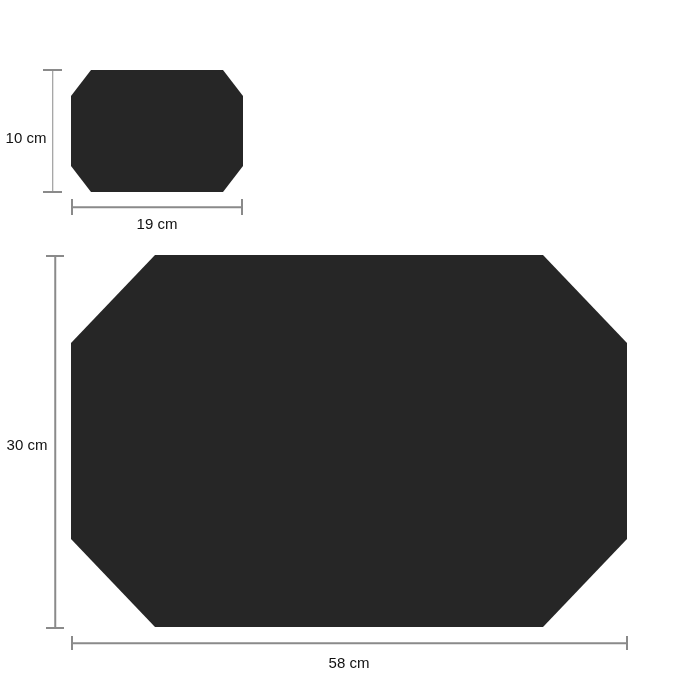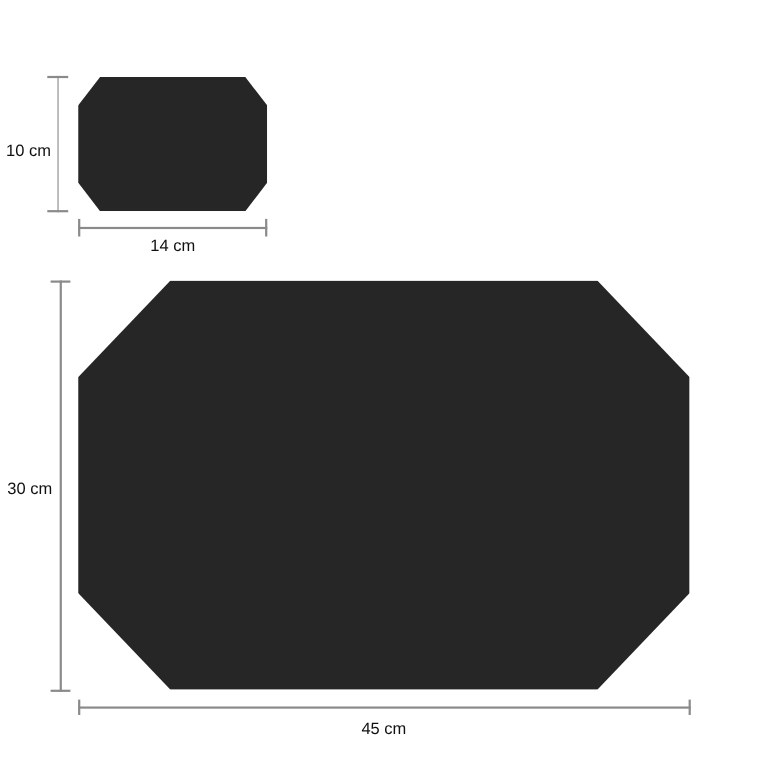--- a/index.html
+++ b/index.html
@@ -61,31 +61,31 @@
     <div class="vline"></div>
     <div class="cap-bottom"></div>
   </div>
   <div class="dim-label label-small-h">10 cm</div>
 
   <div class="hdim hdim-small">
     <div class="cap-left"></div>
     <div class="hline"></div>
     <div class="cap-right"></div>
   </div>
-  <div class="dim-label label-small-w">14 cm</div>
+  <div class="dim-label label-small-w">19 cm</div>
 
   <div class="shape shape-large"></div>
 
   <div class="vdim vdim-large">
     <div class="cap-top"></div>
     <div class="vline"></div>
     <div class="cap-bottom"></div>
   </div>
   <div class="dim-label label-large-h">30 cm</div>
 
   <div class="hdim hdim-large">
     <div class="cap-left"></div>
     <div class="hline"></div>
     <div class="cap-right"></div>
   </div>
-  <div class="dim-label label-large-w">45 cm</div>
+  <div class="dim-label label-large-w">58 cm</div>
 
 </div>
 
 </body></html>

